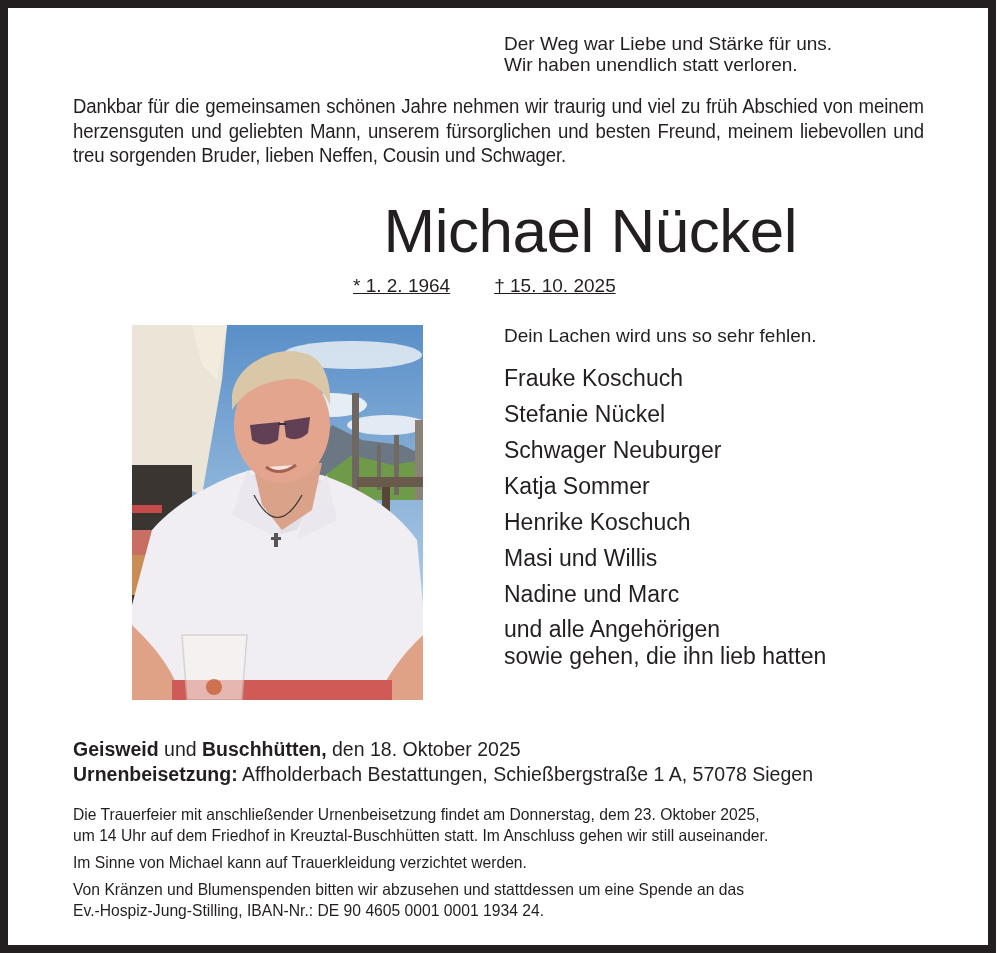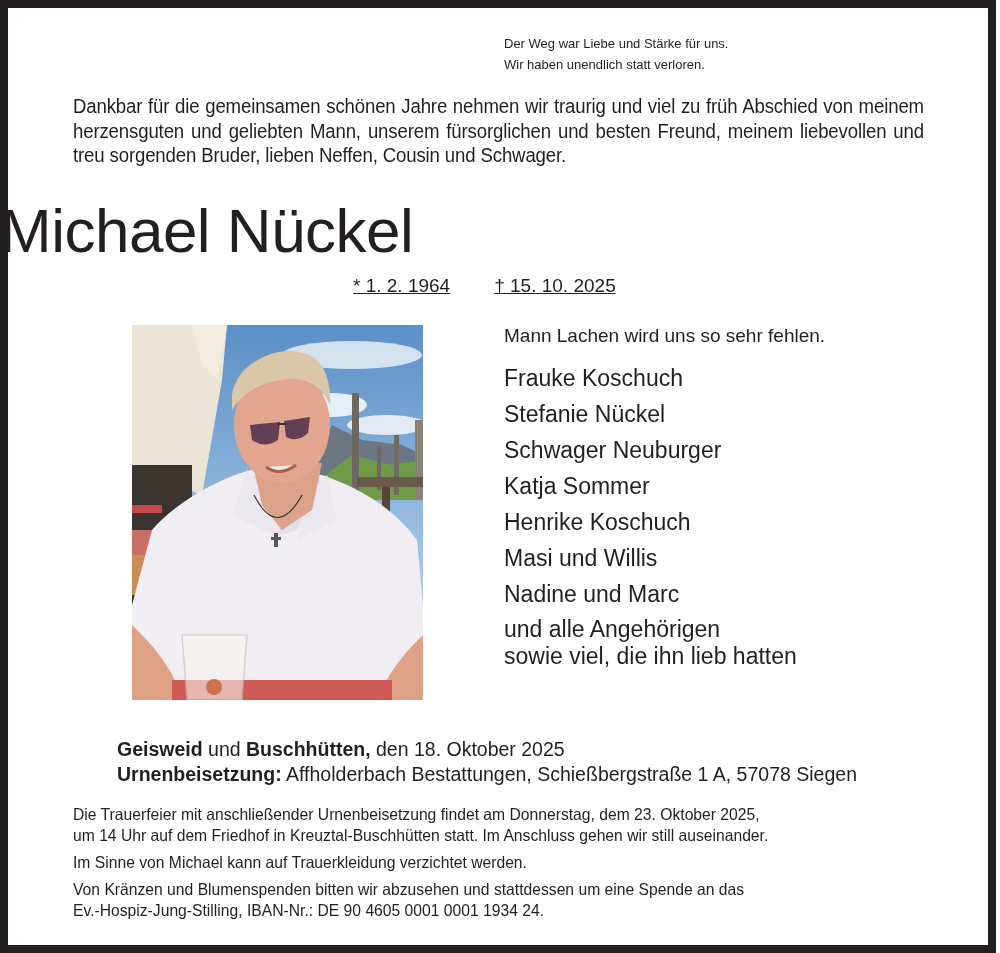--- a/index.html
+++ b/index.html
@@ -22,41 +22,41 @@
       width: 980px;
       height: 937px;
       border: 8px solid #231f20;
       background: #ffffff;
     }
     .abs { position: absolute; white-space: nowrap; }
 
     .motto {
       left: 504px;
       top: 33px;
-      font-size: 13px;
+      font-size: 19px;
       line-height: 21px;
     }
     .intro {
       position: absolute;
       left: 73px;
       top: 94px;
       width: 851px;
       font-size: 20px;
       line-height: 24.5px;
       text-align: justify;
       text-align-last: left;
       letter-spacing: -0.15px;
       transform: scaleX(0.93);
       transform-origin: left top;
       width: 915px;
     }
     .name {
       left: 0;
       width: 797px;
-      text-align: left;
+      text-align: right;
       top: 194px;
       font-size: 62px;
       line-height: 74px;
       letter-spacing: -0.5px;
     }
     .dates {
       left: 353px;
       top: 275px;
       font-size: 19px;
       line-height: 22px;
@@ -94,21 +94,20 @@
     .mourners .closing {
       line-height: 27px;
       white-space: nowrap;
     }
 
     .place {
       left: 73px;
       top: 737px;
       font-size: 19.5px;
       line-height: 25px;
-      margin-left: 44px;
     }
     .place b { font-weight: bold; }
 
     .small {
       position: absolute;
       left: 73px;
       font-size: 16.5px;
       line-height: 21px;
       white-space: nowrap;
       transform: scaleX(0.95);
@@ -194,32 +193,32 @@
     <path d="M0,300 C20,320 40,340 50,375 L0,375 Z" fill="#e0a287"></path>
     <path d="M291,310 C270,330 255,350 245,375 L291,375 Z" fill="#e0a287"></path>
 
     <rect x="40" y="355" width="220" height="20" fill="#d05a55"></rect>
 
     <path d="M50,310 L115,310 L110,375 L55,375 Z" fill="#f6f3ef" opacity="0.6" stroke="#c9c1b8" stroke-width="1.5"></path>
     <circle cx="82" cy="362" r="8" fill="#c8603a" opacity="0.8"></circle>
   </svg>
 </div>
 
-<div class="abs quote">Mann Lachen wird uns so sehr fehlen.</div>
+<div class="abs quote">Dein Lachen wird uns so sehr fehlen.</div>
 
 <div class="mourners">
   <div class="m-row">Frauke Koschuch</div>
   <div class="m-row">Stefanie Nückel</div>
   <div class="m-row">Schwager Neuburger</div>
   <div class="m-row">Katja Sommer</div>
   <div class="m-row">Henrike Koschuch</div>
   <div class="m-row">Masi und Willis</div>
   <div class="m-row">Nadine und Marc</div>
   <div class="closing">und alle Angehörigen</div>
-  <div class="closing">sowie viel, die ihn lieb hatten</div>
+  <div class="closing">sowie gehen, die ihn lieb hatten</div>
 </div>
 
 <div class="abs place">
   <div><b>Geisweid</b><span> und </span><b>Buschhütten,</b><span> den 18. Oktober 2025</span></div>
   <div><b>Urnenbeisetzung:</b><span> Affholderbach Bestattungen, Schießbergstraße 1 A, 57078 Siegen</span></div>
 </div>
 
 <div class="small p1">
   <div>Die Trauerfeier mit anschließender Urnenbeisetzung findet am Donnerstag, dem 23. Oktober 2025,</div>
   <div>um 14 Uhr auf dem Friedhof in Kreuztal-Buschhütten statt. Im Anschluss gehen wir still auseinander.</div>

